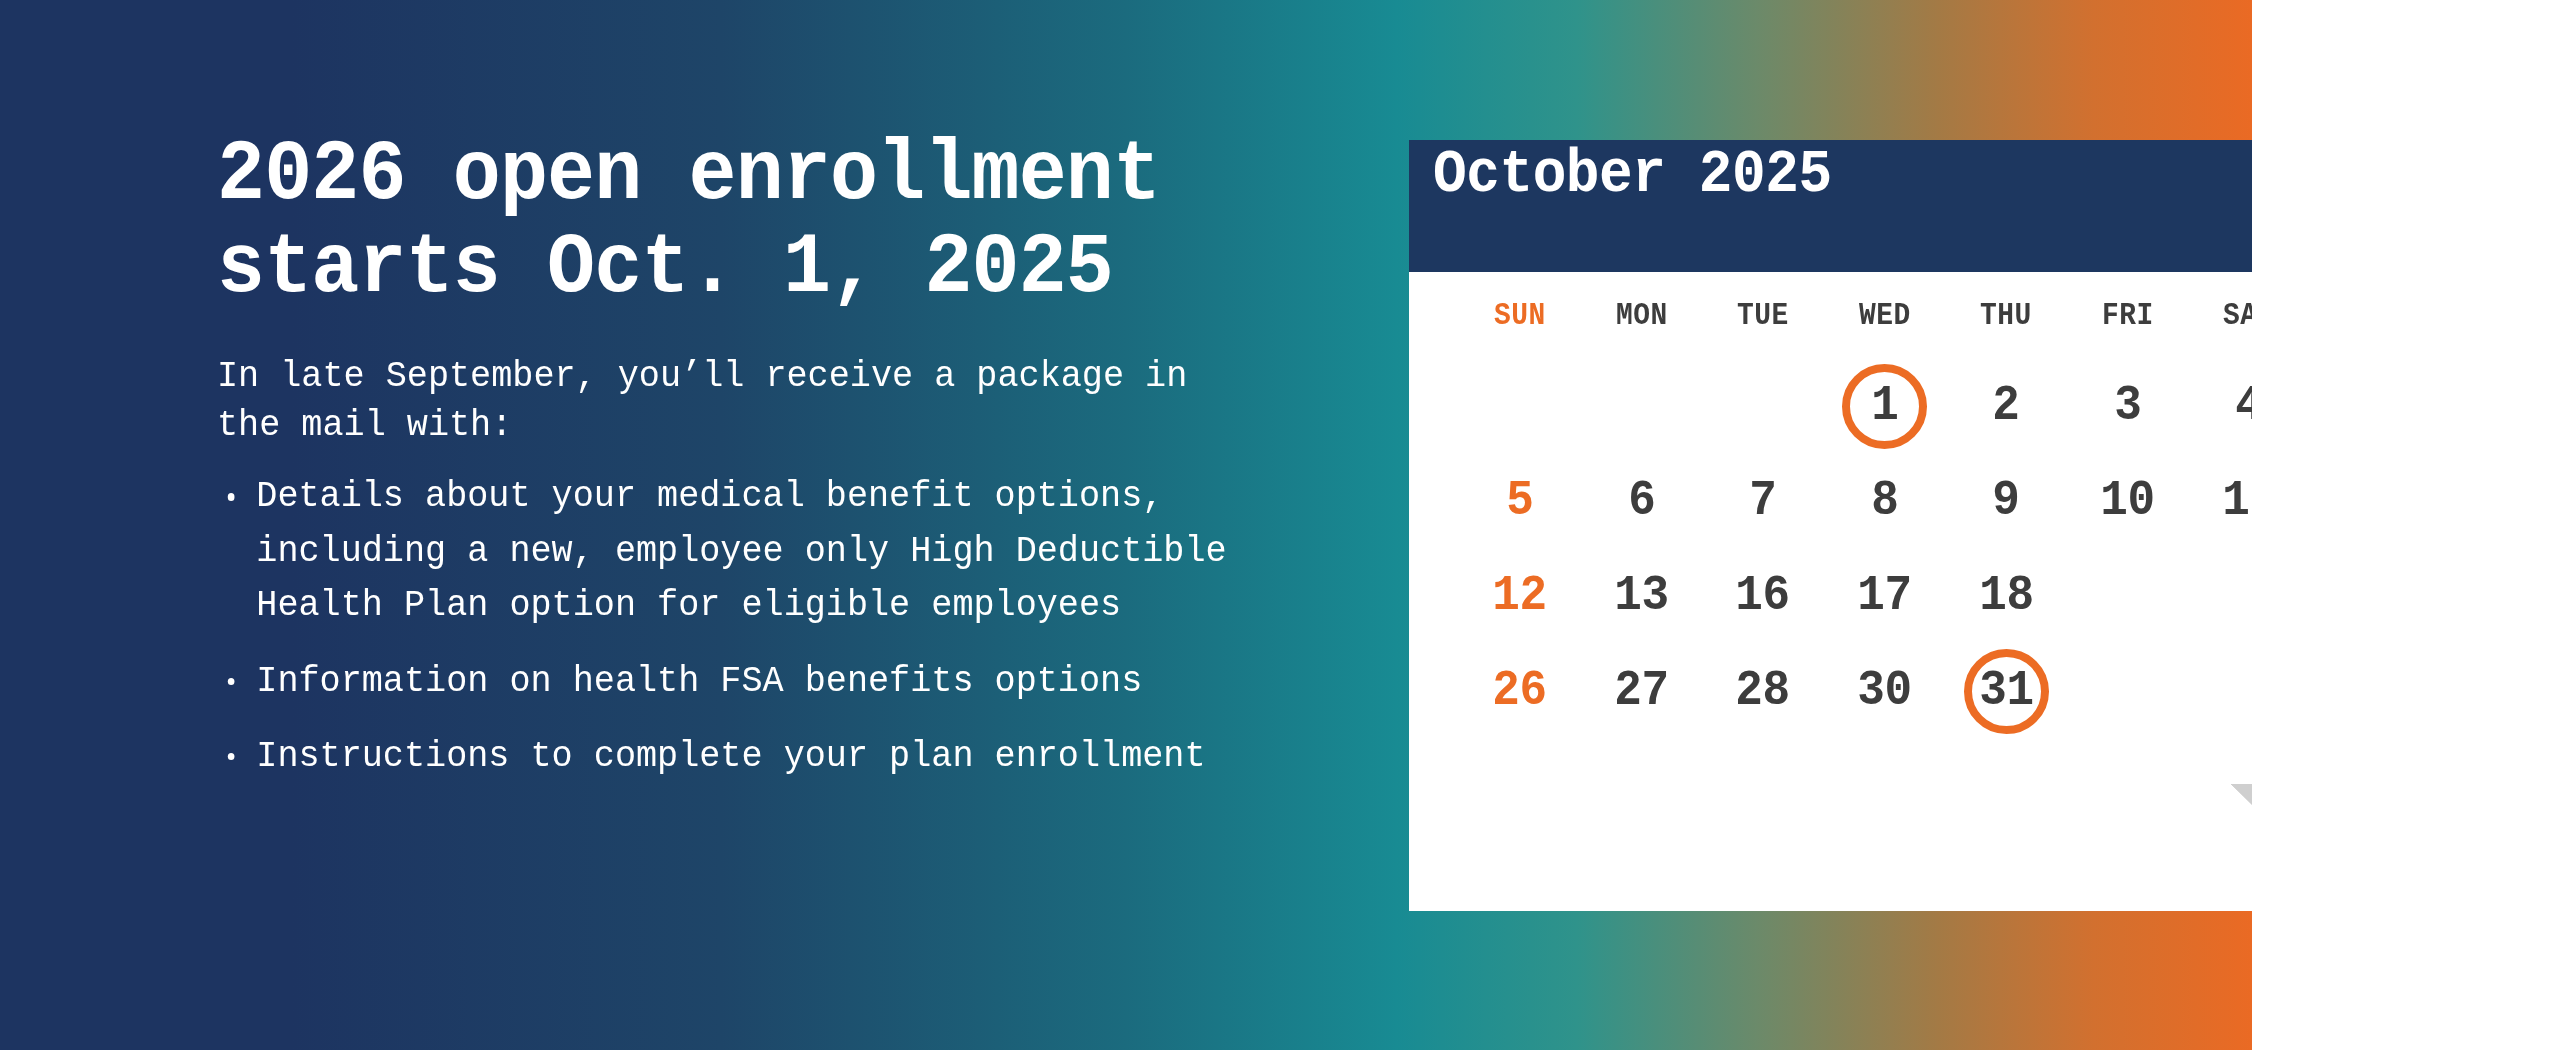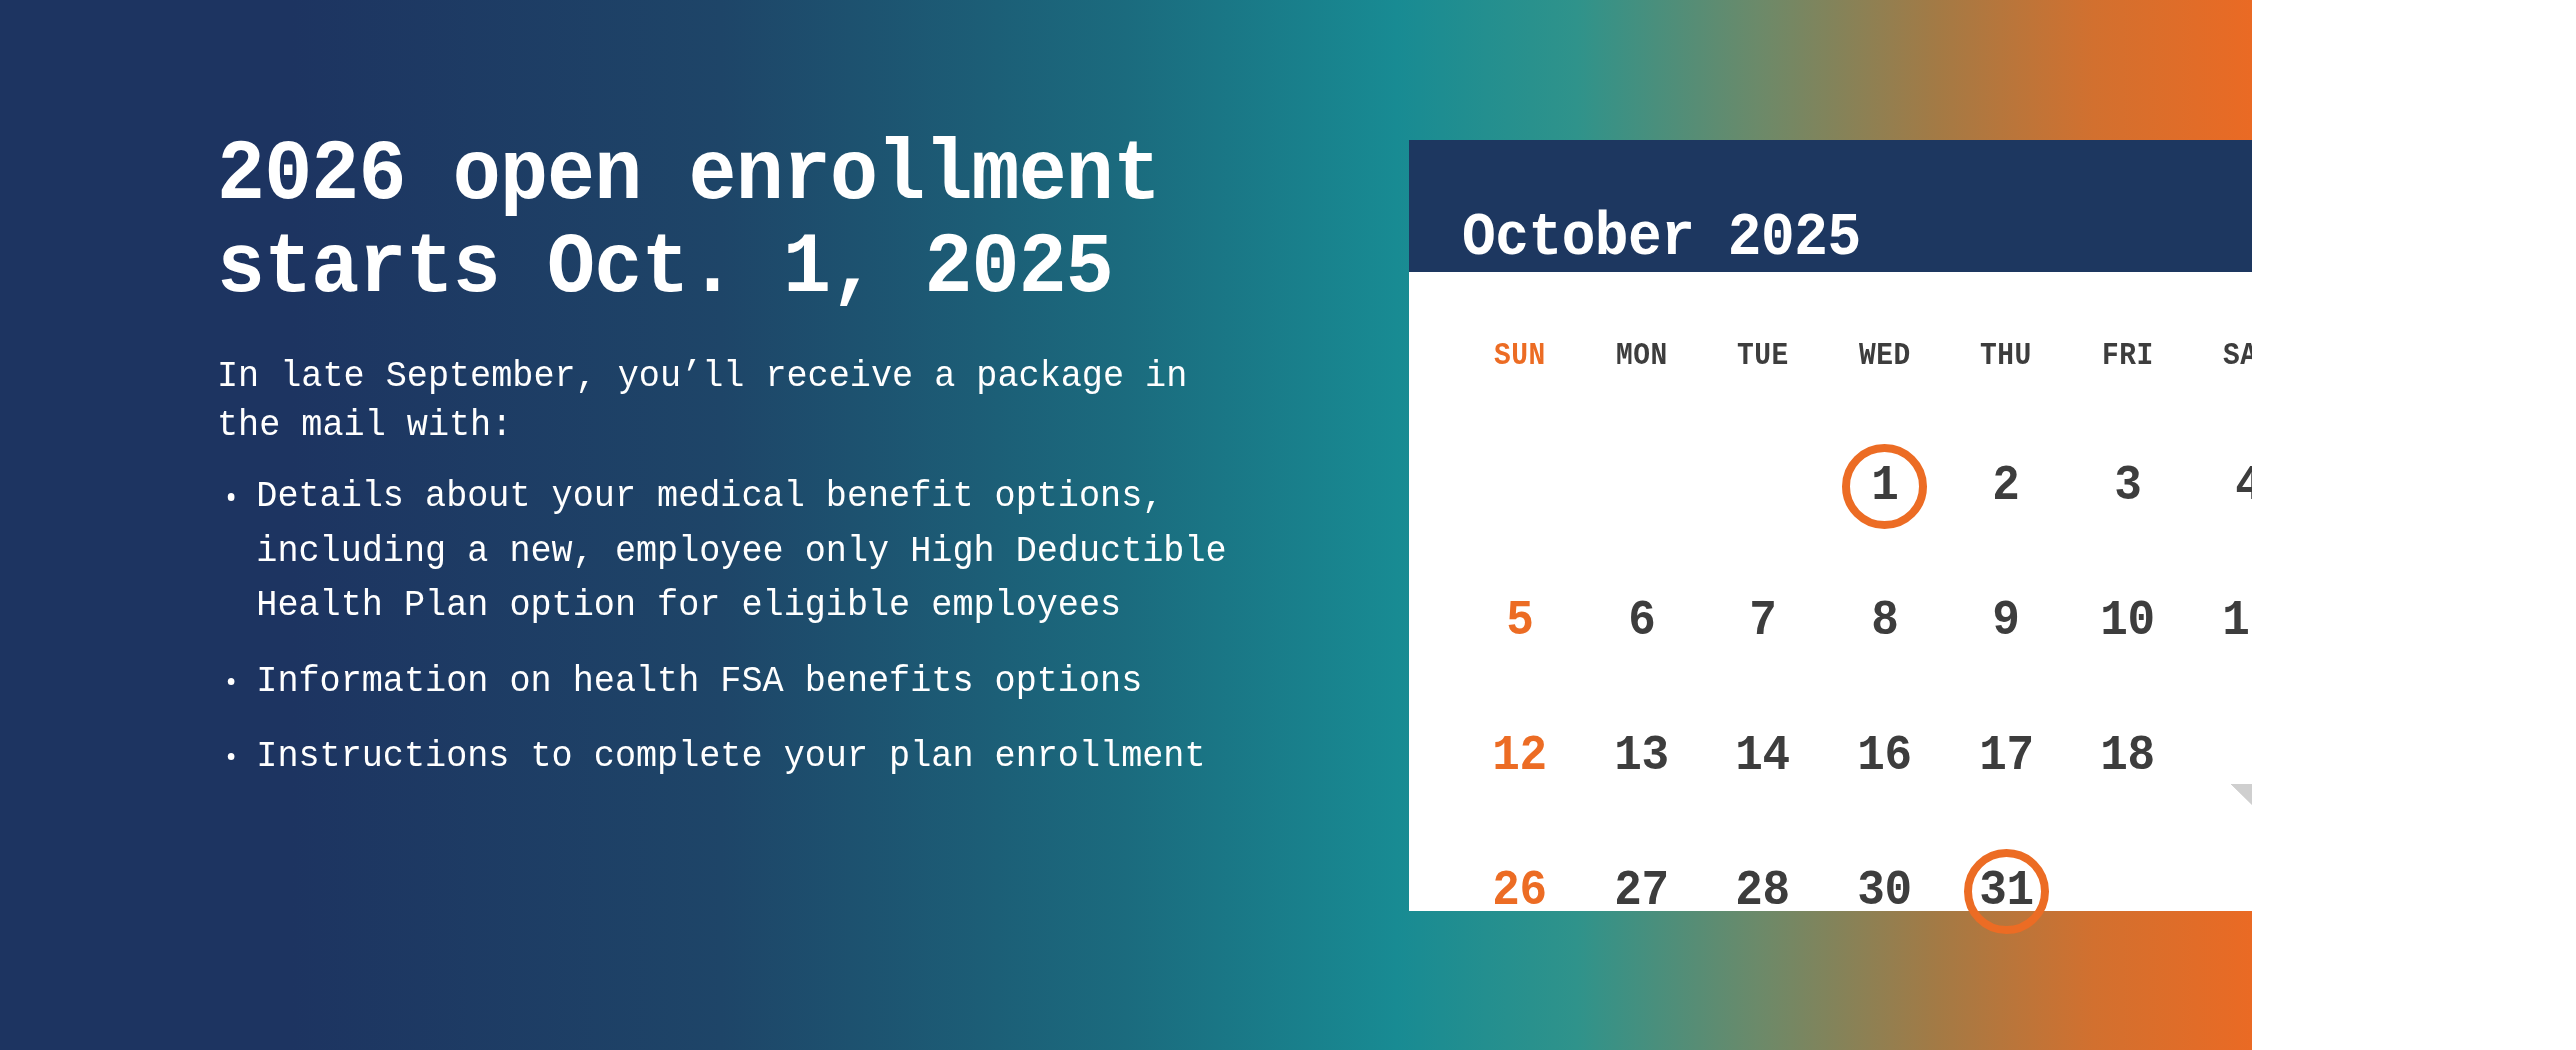--- a/index.html
+++ b/index.html
@@ -93,22 +93,22 @@
     top: 140px;
     width: 951px;
     height: 771px;
     background: #ffffff;
   }
 
   .cal-header {
     height: 132px;
     background: #1d3760;
     display: flex;
-    align-items: flex-end;
-    padding-left: 53px;
+    align-items: flex-start;
+    padding-left: 24px;
     box-sizing: border-box;
   }
 
   .cal-title {
     color: #ffffff;
     font-size: 61px;
     font-weight: bold;
     letter-spacing: -0.5px;
     transform: scaleX(0.92);
     transform-origin: left center;
@@ -117,21 +117,20 @@
   .cal-body {
     padding: 0 50px;
     box-sizing: border-box;
   }
 
   .weekday-row,
   .date-row {
     display: grid;
     grid-template-columns: repeat(7, 1fr);
     text-align: center;
-    margin-top: 40px;
   }
 
   .weekday-row {
     height: 86px;
     align-items: center;
   }
 
   .weekday {
     font-size: 31px;
     font-weight: bold;
@@ -282,23 +281,20 @@
       </div>
 
       <div class="date-row">
         <div class="date-cell sunday">
             <span class="num">12</span>
           </div>
         <div class="date-cell">
             <span class="num">13</span>
           </div>
         <div class="date-cell">
-            <span class="num">14</span>
-          </div>
-        <div class="date-cell">
             <span class="num">16</span>
           </div>
         <div class="date-cell">
             <span class="num">17</span>
           </div>
         <div class="date-cell">
             <span class="num">18</span>
           </div>
       </div>
 

